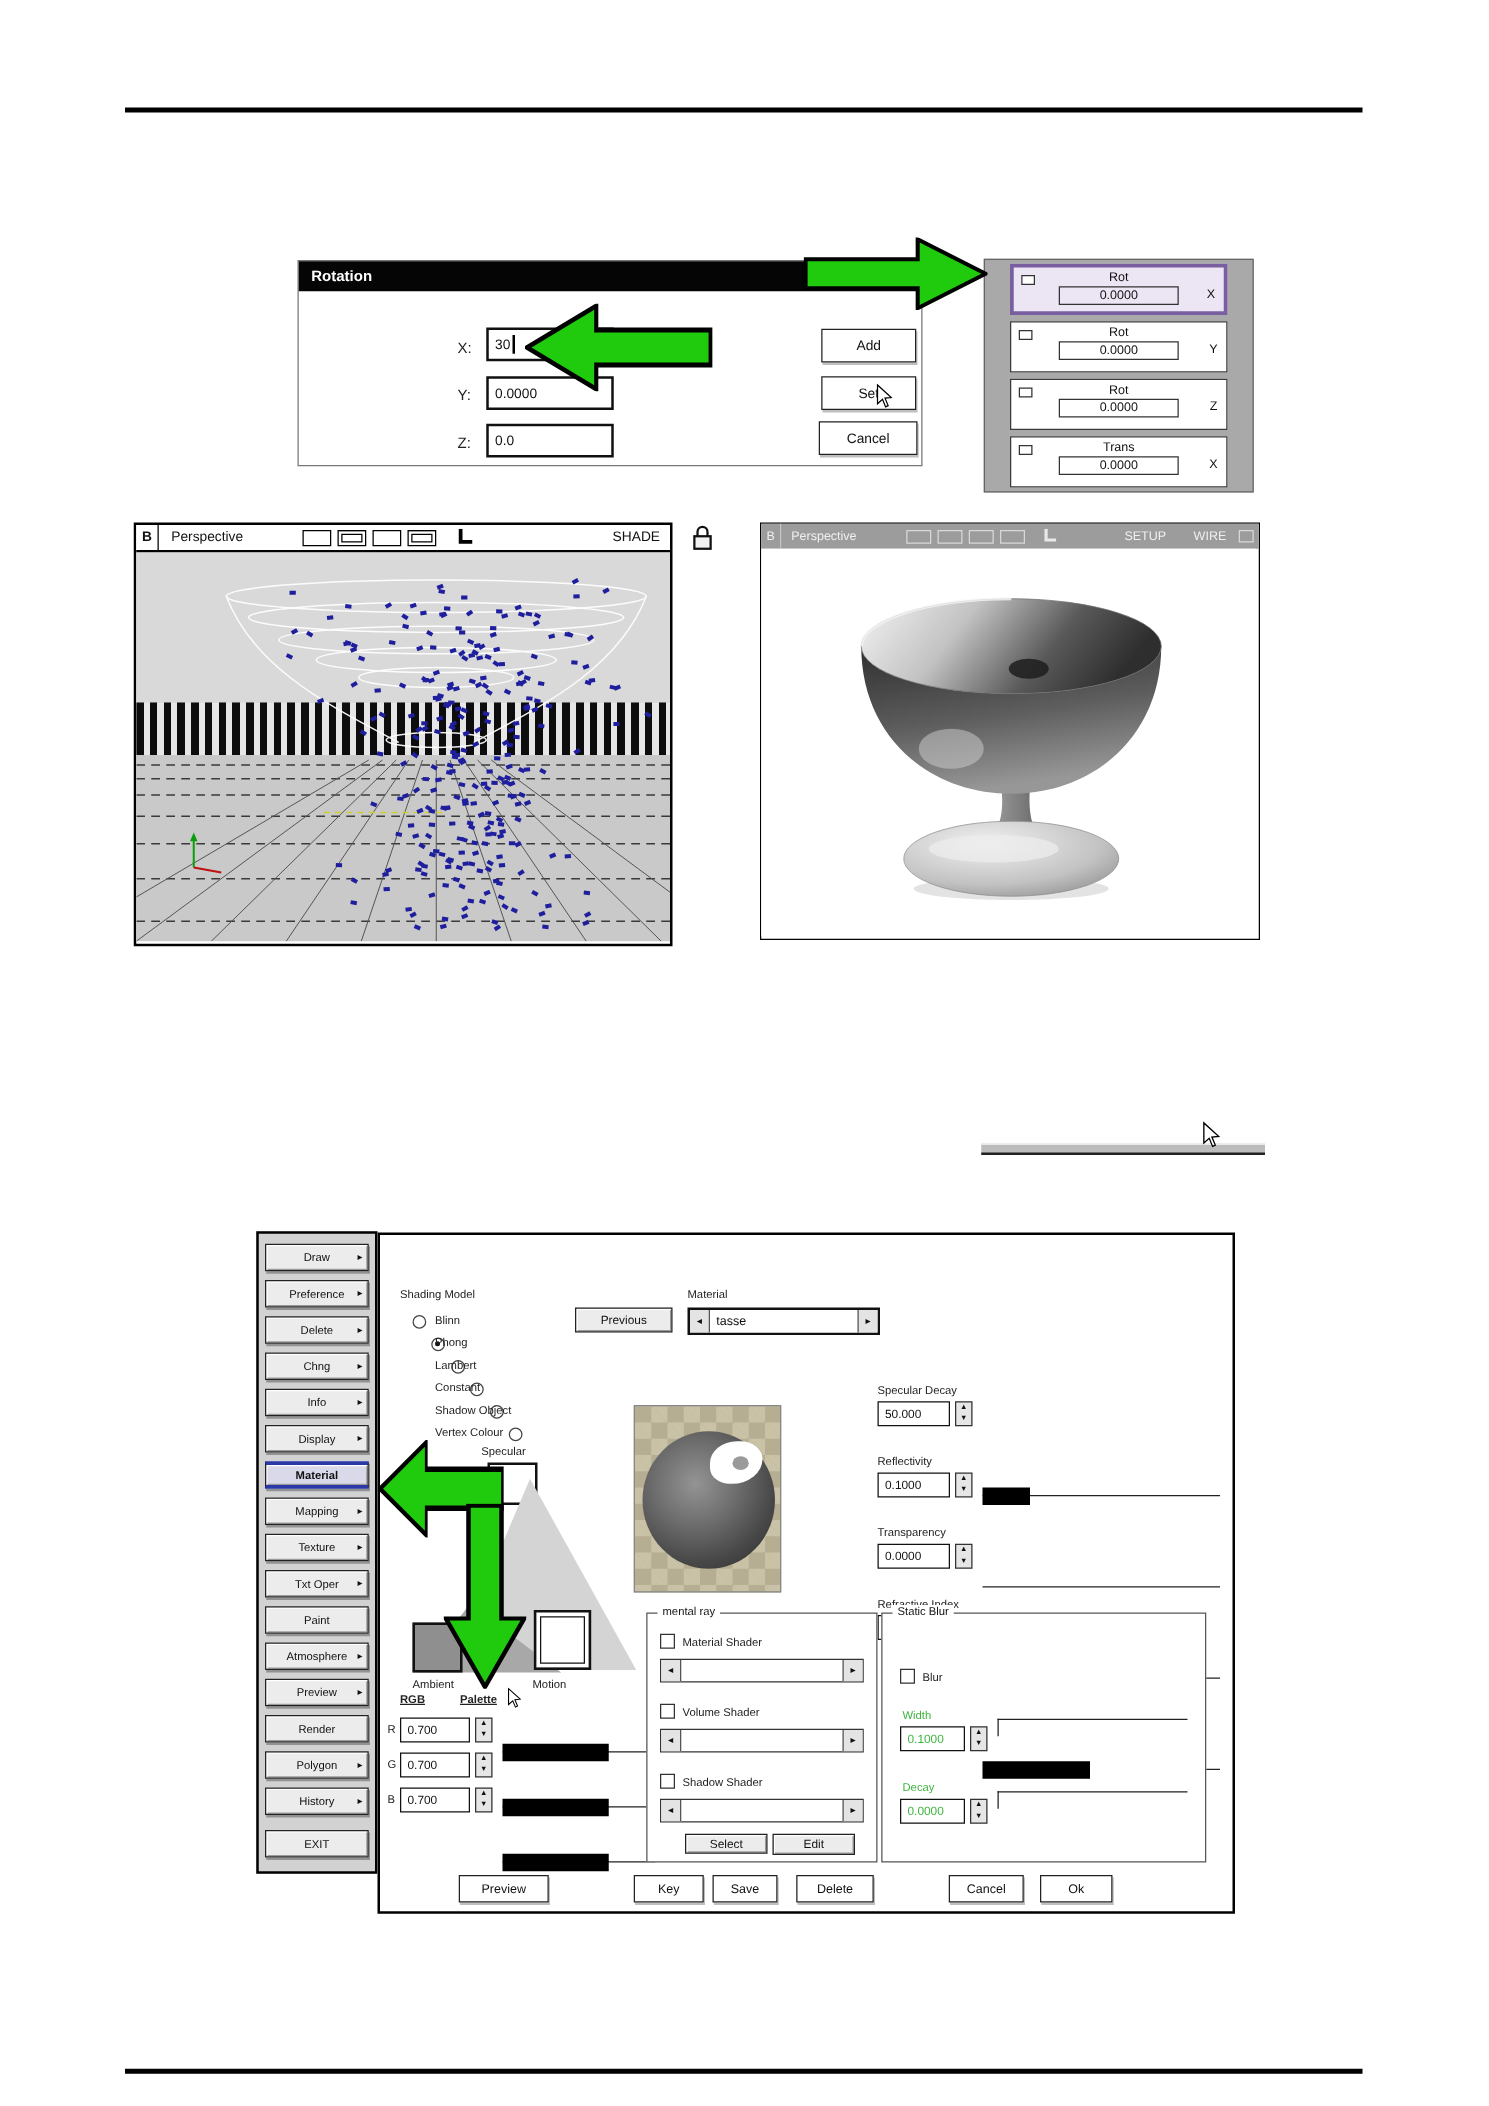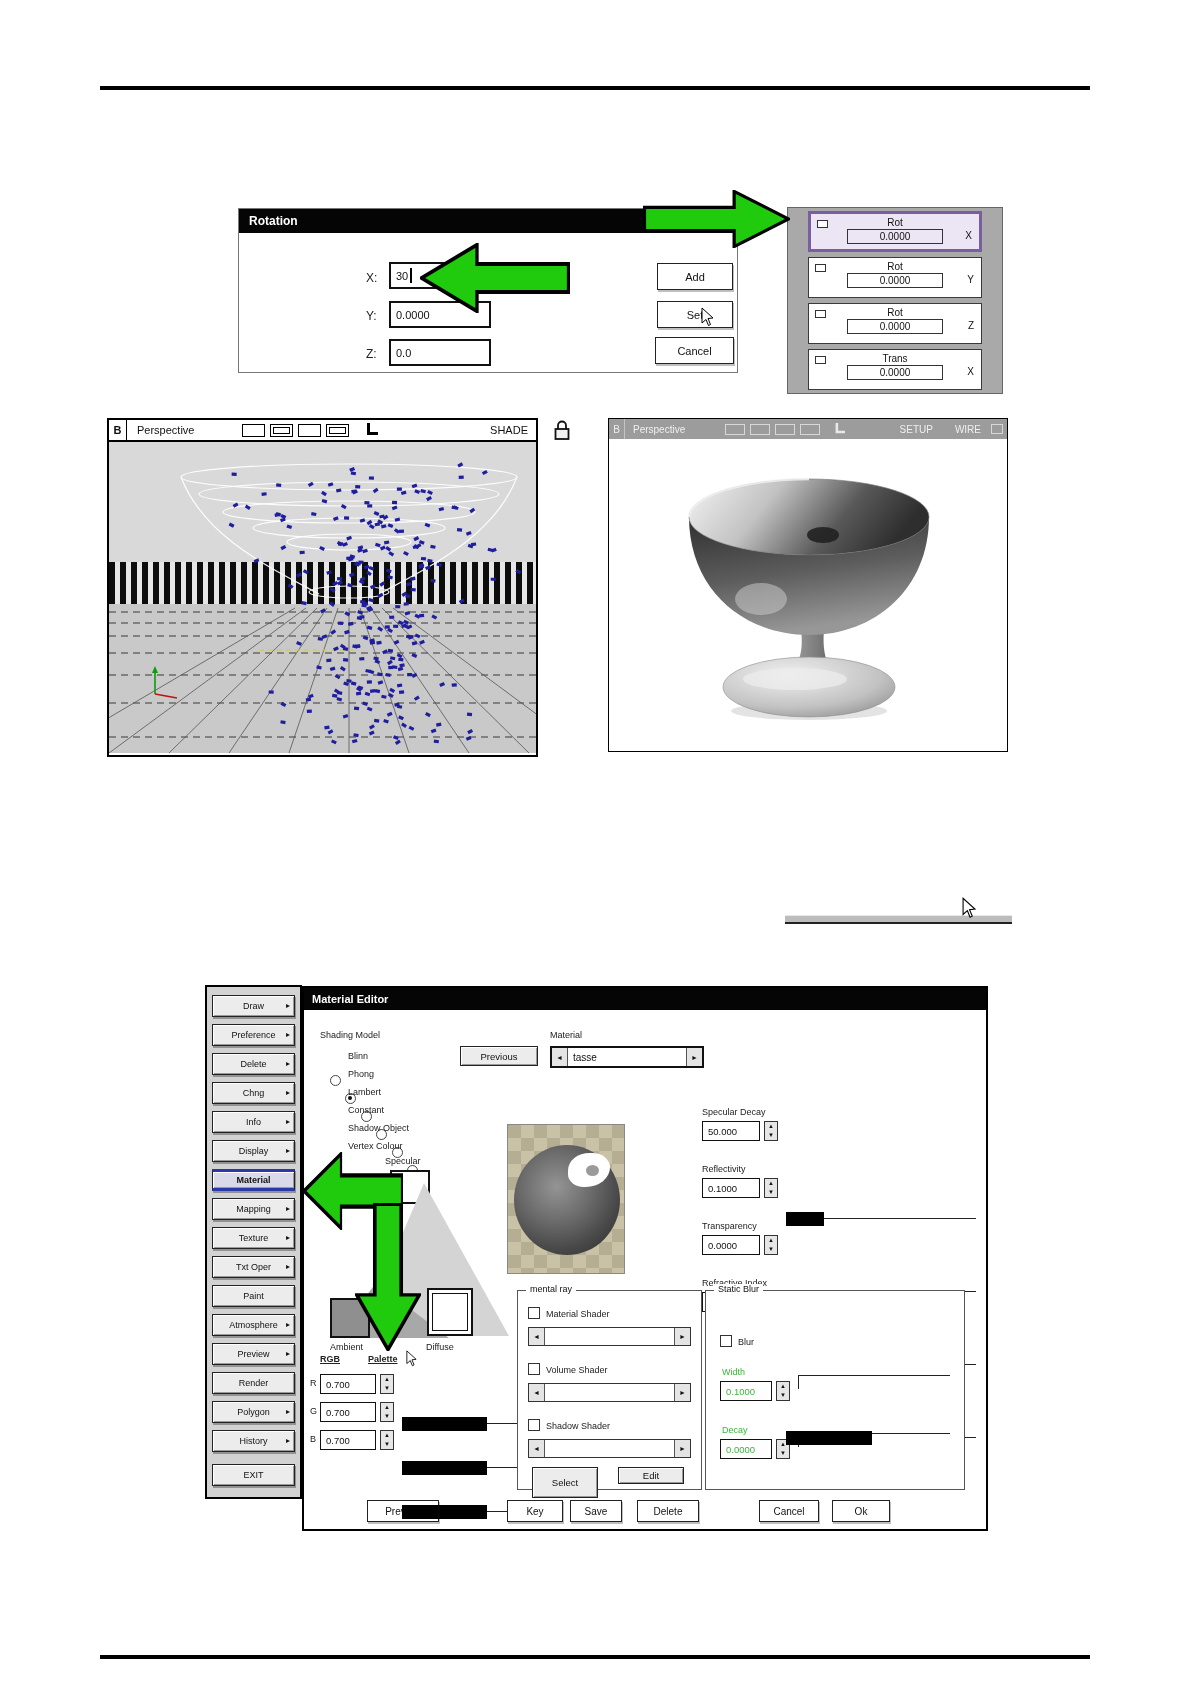--- a/index.html
+++ b/index.html
@@ -613,23 +613,20 @@
     <div class="sbtn">
         <span>History</span>
         <span class="arr">▸</span>
       </div>
     <div class="sbtn exit">
         <span>EXIT</span>
       </div>
   </div>
 
   <div class="abs editor">
-    <div class="tbar">
-      <span>Material Editor</span>
-    </div>
 
     
     <span class="abs lab9" style="left:16px;top:42px;">Shading Model</span>
     <span class="radio abs" style="left:26px;top:62px;"></span>
     <span class="abs lab9" style="left:44px;top:63px;">Blinn</span>
     <span class="radio on abs" style="left:26px;top:80px;"></span>
     <span class="abs lab9" style="left:44px;top:81px;">Phong</span>
     <span class="radio abs" style="left:26px;top:98px;"></span>
     <span class="abs lab9" style="left:44px;top:99px;">Lambert</span>
     <span class="radio abs" style="left:26px;top:116px;"></span>
@@ -653,21 +650,21 @@
     
     <span class="abs lab9" style="left:81px;top:168px;">Specular</span>
     <div class="swatch abs" style="left:86px;top:182px;width:40px;height:34px;"></div>
     <svg class="abs" style="left:20px;top:190px;" width="220" height="165" viewBox="0 0 220 165">
       <polygon points="100,5 35,158 185,158" fill="#d4d4d4"></polygon>
       <polygon points="52,105 10,160 125,160" fill="#a8a8a8"></polygon>
     </svg>
     <div class="swatch abs" style="left:26px;top:310px;width:40px;height:40px;background:#8f8f8f;"></div>
     <span class="abs lab9" style="left:26px;top:354px;text-align:center;">Ambient</span>
     <div class="swatch abs" style="left:123px;top:300px;width:46px;height:48px;box-shadow:inset 0 0 0 3px #fff,inset 0 0 0 4px #111;"></div>
-    <span class="abs lab9" style="left:122px;top:354px;">Diffuse</span>
+    <span class="abs lab9" style="left:122px;top:354px;">Motion</span>
 
     
     <span class="abs lab9 underl" style="left:16px;top:366px;font-weight:bold;">RGB</span>
     <span class="abs lab9 underl" style="left:64px;top:366px;font-weight:bold;">Palette</span>
     <svg class="abs" style="left:102px;top:362px;width:11px;height:17px;z-index:5;" viewBox="0 0 13 20">
       <polygon points="1,1 1,16 5,12.5 7.5,18.5 9.5,17.5 7,11.5 12,11" fill="#fff" stroke="#000" stroke-width="1"></polygon>
     </svg>
 
     <span class="abs lab9" style="left:6px;top:390px;">R</span>
     <div class="abs numfield" style="left:16px;top:386px;width:56px;height:20px;border-width:1.5px;font-size:9.5px;">
@@ -781,21 +778,21 @@
       <div class="hscroll abs" style="left:10px;top:92px;width:163px;">
           <span class="hb l">◄</span>
           <span class="hb r">►</span>
         </div>
       <span class="cb abs" style="left:10px;top:128px;"></span>
       <span class="abs lab9" style="left:28px;top:130px;">Shadow Shader</span>
       <div class="hscroll abs" style="left:10px;top:148px;width:163px;">
           <span class="hb l">◄</span>
           <span class="hb r">►</span>
         </div>
-      <div class="bev abs" style="left:14px;top:176px;width:66px;height:31px;">
+      <div class="bev abs" style="left:30px;top:176px;width:66px;height:16px;">
           <span>Select</span>
         </div>
       <div class="bev abs" style="left:100px;top:176px;width:66px;height:17px;">
           <span>Edit</span>
         </div>
     </div>
 
     
     <div class="groupbox" style="left:401px;top:302px;width:260px;height:200px;">
       <span class="gtitle">Static Blur</span>

